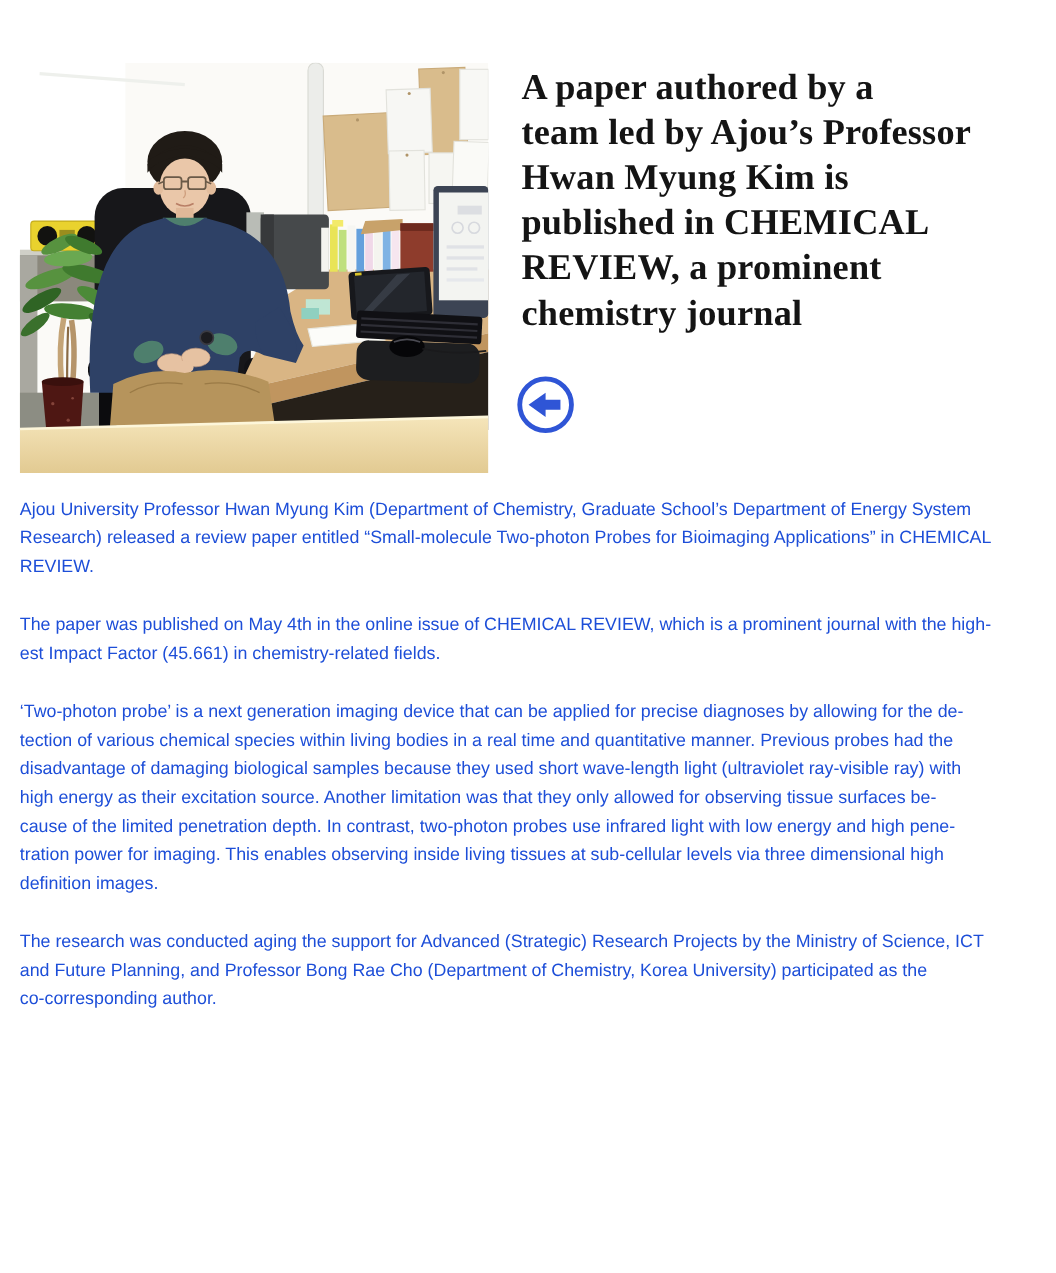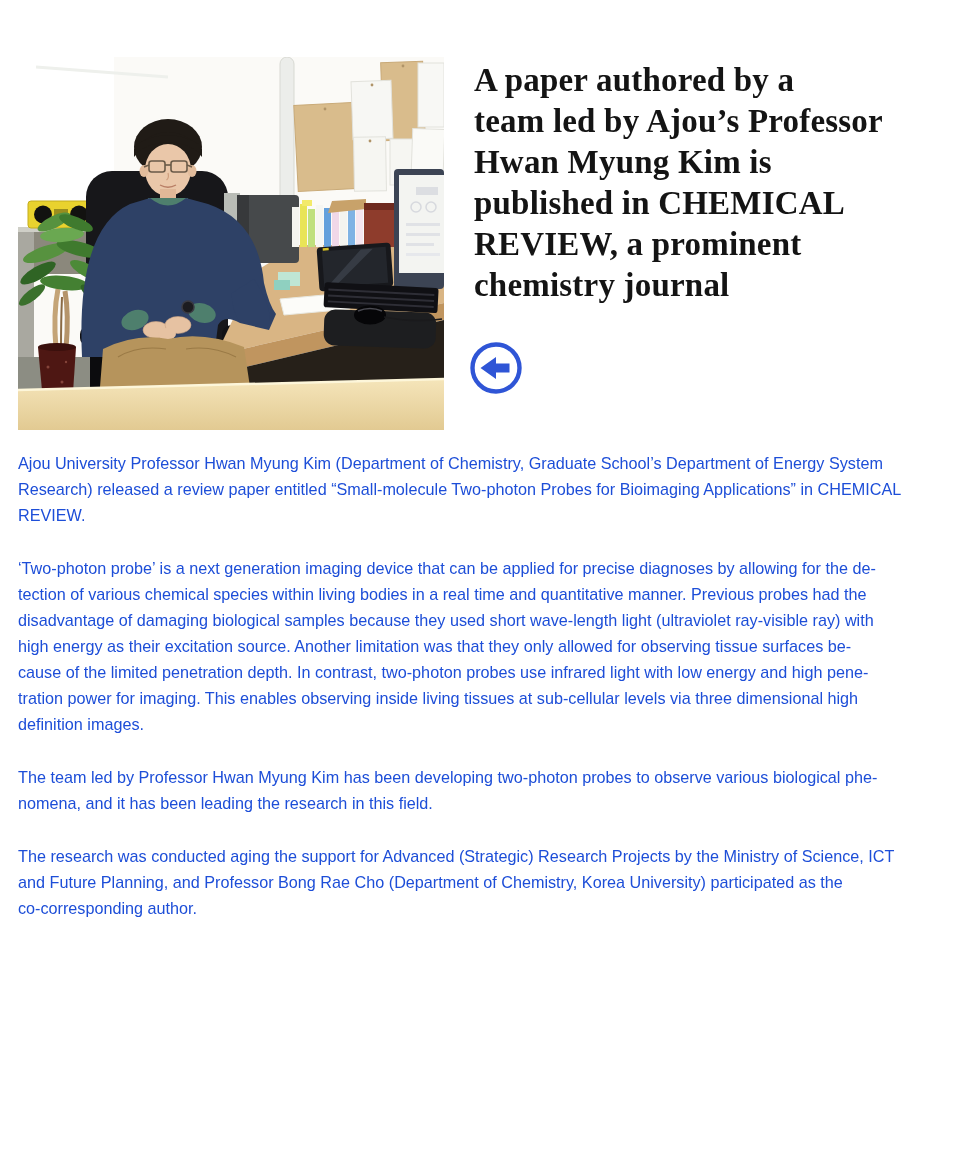--- a/index.html
+++ b/index.html
@@ -210,27 +210,27 @@
     <svg viewBox="0 0 56 56">
       <circle cx="28" cy="28" r="23.5" fill="none" stroke-width="4.4" stroke="#2f55d6"></circle>
       <path d="M12.5 28 L28 17 L28 23.4 L41.5 23.4 L41.5 32.6 L28 32.6 L28 39 Z" fill="#2f55d6"></path>
     </svg>
   </button>
 
   <main class="article">
     <p>Ajou University Professor Hwan Myung Kim (Department of Chemistry, Graduate School’s Department of Energy System
 Research) released a review paper entitled “Small-molecule Two-photon Probes for Bioimaging Applications” in CHEMICAL
 REVIEW.</p>
+    <p>The paper was published on May 4th in the online issue of CHEMICAL REVIEW, which is a prominent journal with the high-
+est Impact Factor (45.661) in chemistry-related fields.</p>
     <p>‘Two-photon probe’ is a next generation imaging device that can be applied for precise diagnoses by allowing for the de-
 tection of various chemical species within living bodies in a real time and quantitative manner. Previous probes had the
 disadvantage of damaging biological samples because they used short wave-length light (ultraviolet ray-visible ray) with
 high energy as their excitation source. Another limitation was that they only allowed for observing tissue surfaces be-
 cause of the limited penetration depth. In contrast, two-photon probes use infrared light with low energy and high pene-
 tration power for imaging. This enables observing inside living tissues at sub-cellular levels via three dimensional high
 definition images.</p>
-    <p>The team led by Professor Hwan Myung Kim has been developing two-photon probes to observe various biological phe-
-nomena, and it has been leading the research in this field.</p>
     <p>The research was conducted aging the support for Advanced (Strategic) Research Projects by the Ministry of Science, ICT
 and Future Planning, and Professor Bong Rae Cho (Department of Chemistry, Korea University) participated as the
 co-corresponding author.</p>
   </main>
 
 </div>
 
 </body></html>

